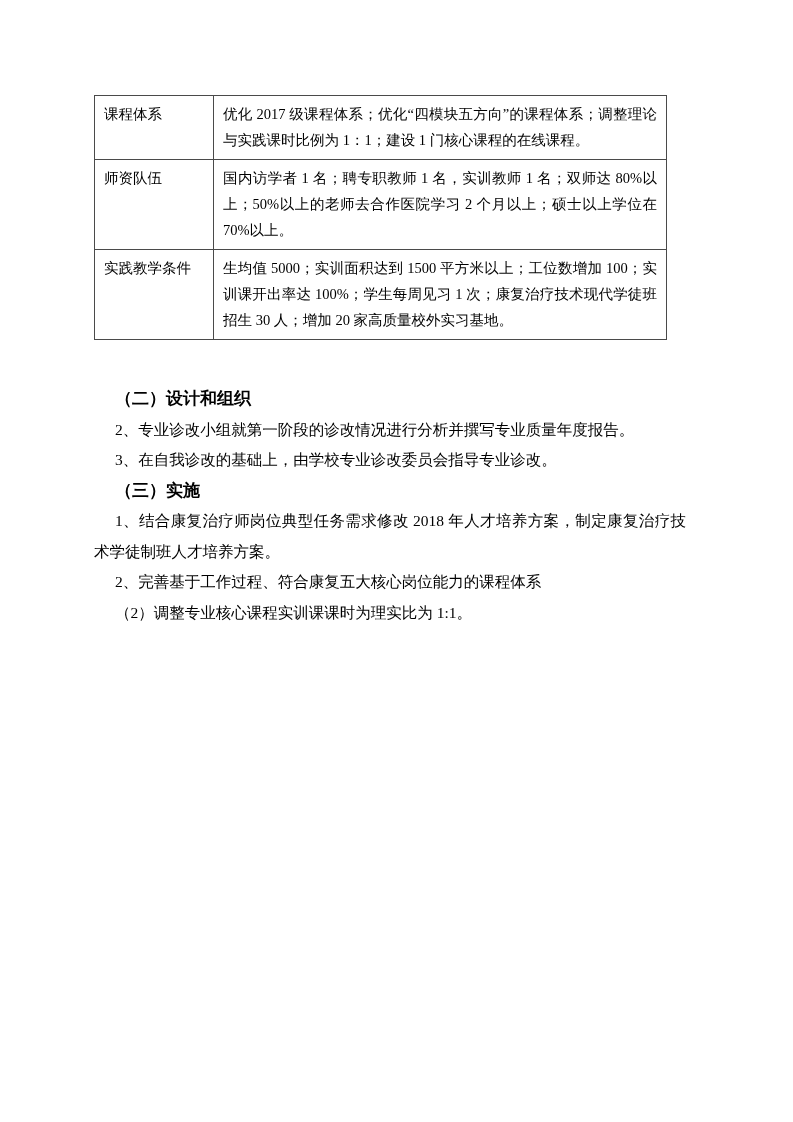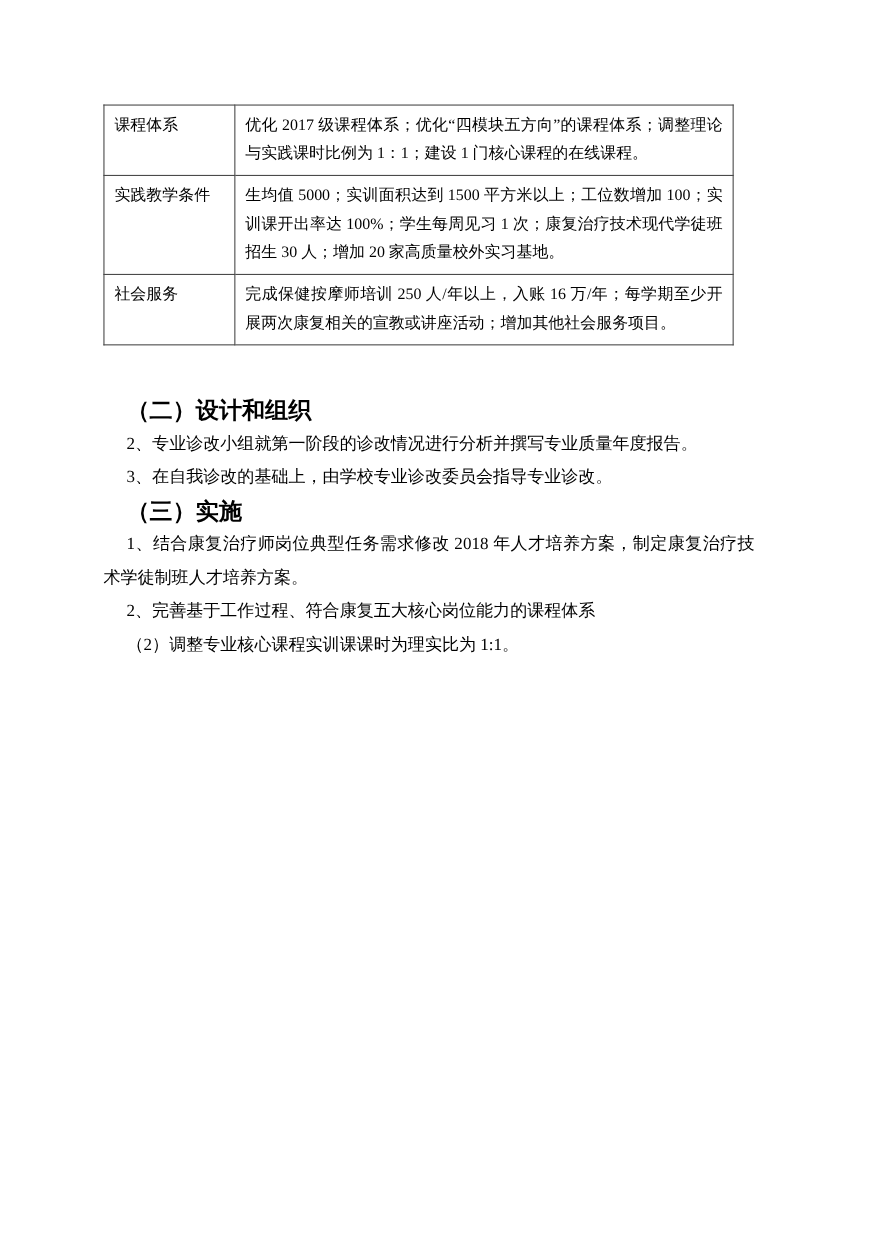--- a/index.html
+++ b/index.html
@@ -43,21 +43,21 @@
   }
   
   .body-text {
     width: 592px;
     margin-top: 44px;
     font-size: 15.5px;
     line-height: 30.5px;
     text-align: justify;
   }
   .body-text .section-heading {
-    font-size: 21px;
+    font-size: 17px;
     font-weight: bold;
     margin: 0;
     text-indent: 21px;
   }
   .body-text p.para {
     margin: 0;
     text-indent: 21px;
   }
 </style>
 </head>
@@ -65,26 +65,26 @@
 
 <div class="page">
 
   <table class="spec-table">
     <tbody>
       <tr>
         <td class="label-cell">课程体系</td>
         <td class="content-cell">优化 2017 级课程体系；优化“四模块五方向”的课程体系；调整理论与实践课时比例为 1：1；建设 1 门核心课程的在线课程。</td>
       </tr>
       <tr>
+        <td class="label-cell">师资队伍</td>
+        <td class="content-cell">国内访学者 1 名；聘专职教师 1 名，实训教师 1 名；双师达 80%以上；50%以上的老师去合作医院学习 2 个月以上；硕士以上学位在 70%以上。</td>
+      </tr>
+      <tr>
         <td class="label-cell">实践教学条件</td>
         <td class="content-cell">生均值 5000；实训面积达到 1500 平方米以上；工位数增加 100；实训课开出率达 100%；学生每周见习 1 次；康复治疗技术现代学徒班招生 30 人；增加 20 家高质量校外实习基地。</td>
-      </tr>
-      <tr>
-        <td class="label-cell">社会服务</td>
-        <td class="content-cell">完成保健按摩师培训 250 人/年以上，入账 16 万/年；每学期至少开展两次康复相关的宣教或讲座活动；增加其他社会服务项目。</td>
       </tr>
     </tbody>
   </table>
 
   <div class="body-text">
 
     <h2 class="section-heading">（二）设计和组织</h2>
     <p class="para">2、专业诊改小组就第一阶段的诊改情况进行分析并撰写专业质量年度报告。</p>
     <p class="para">3、在自我诊改的基础上，由学校专业诊改委员会指导专业诊改。</p>
 

